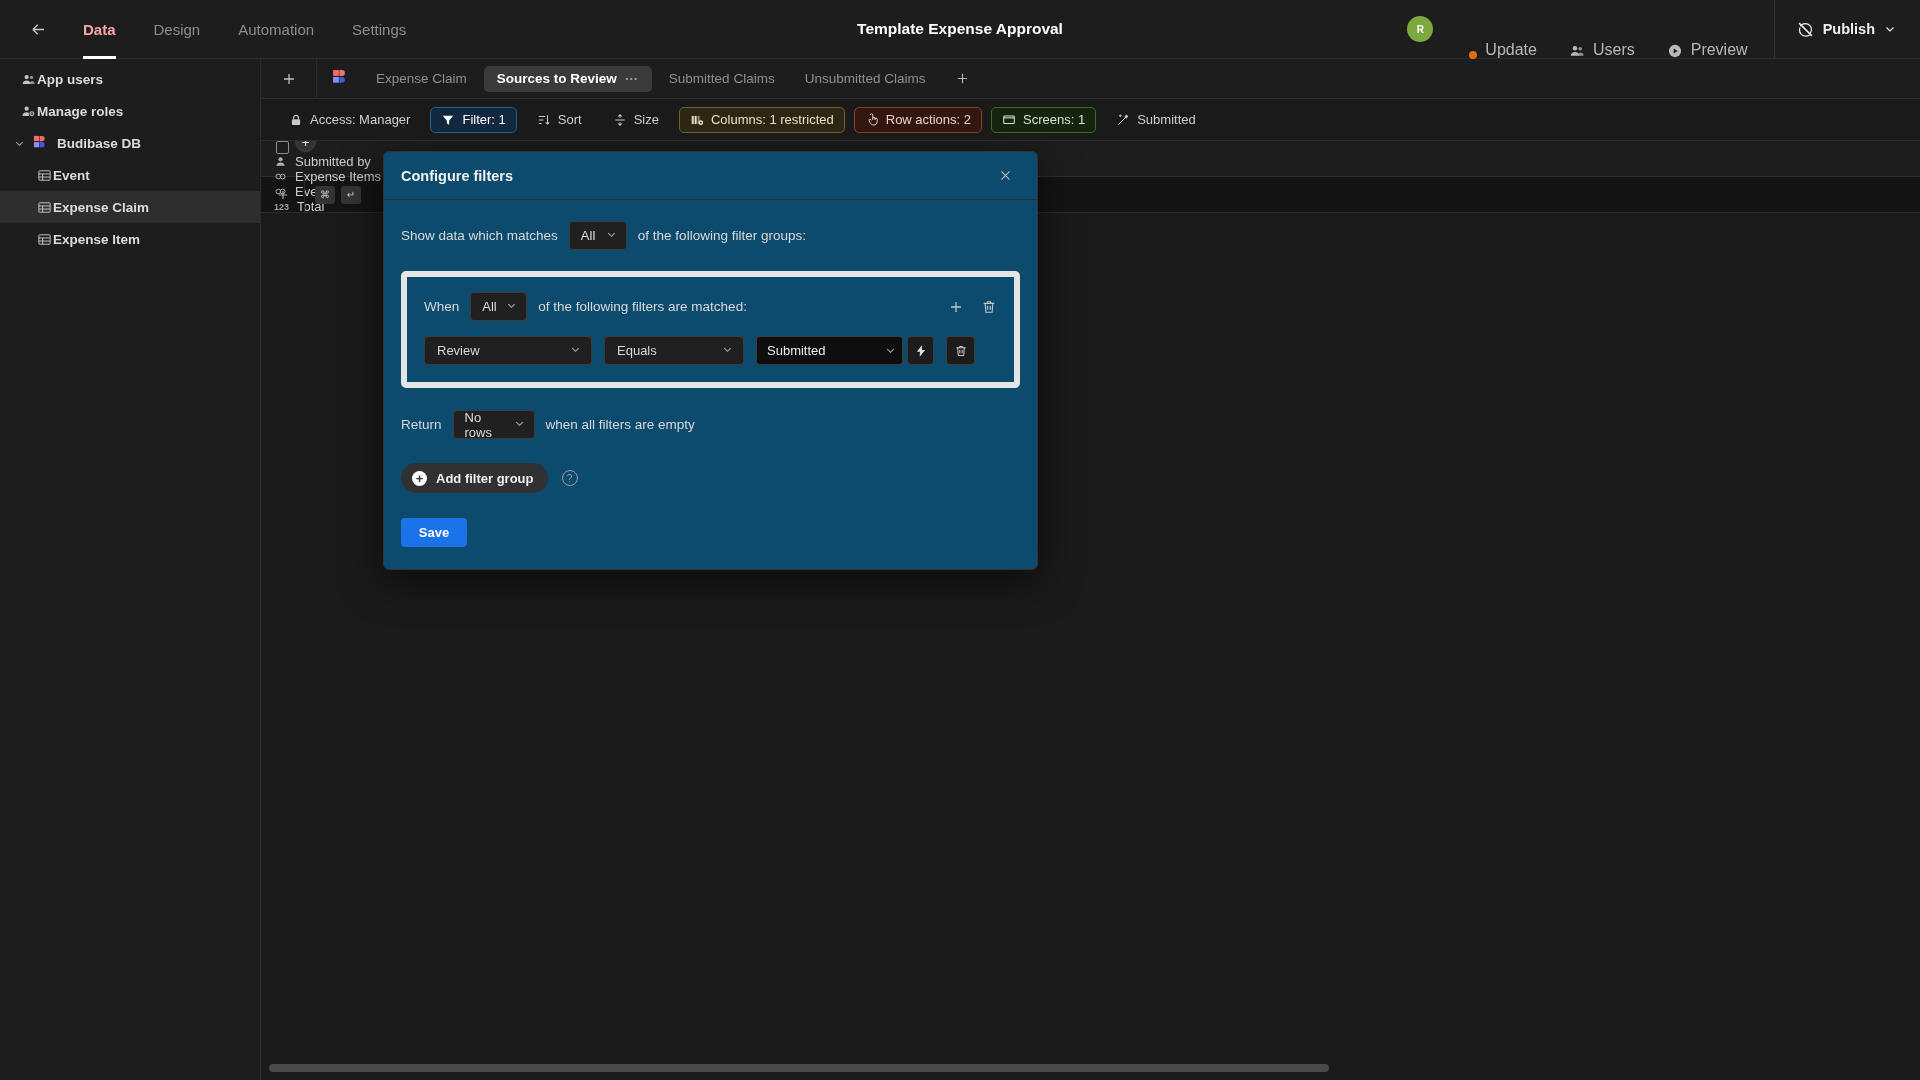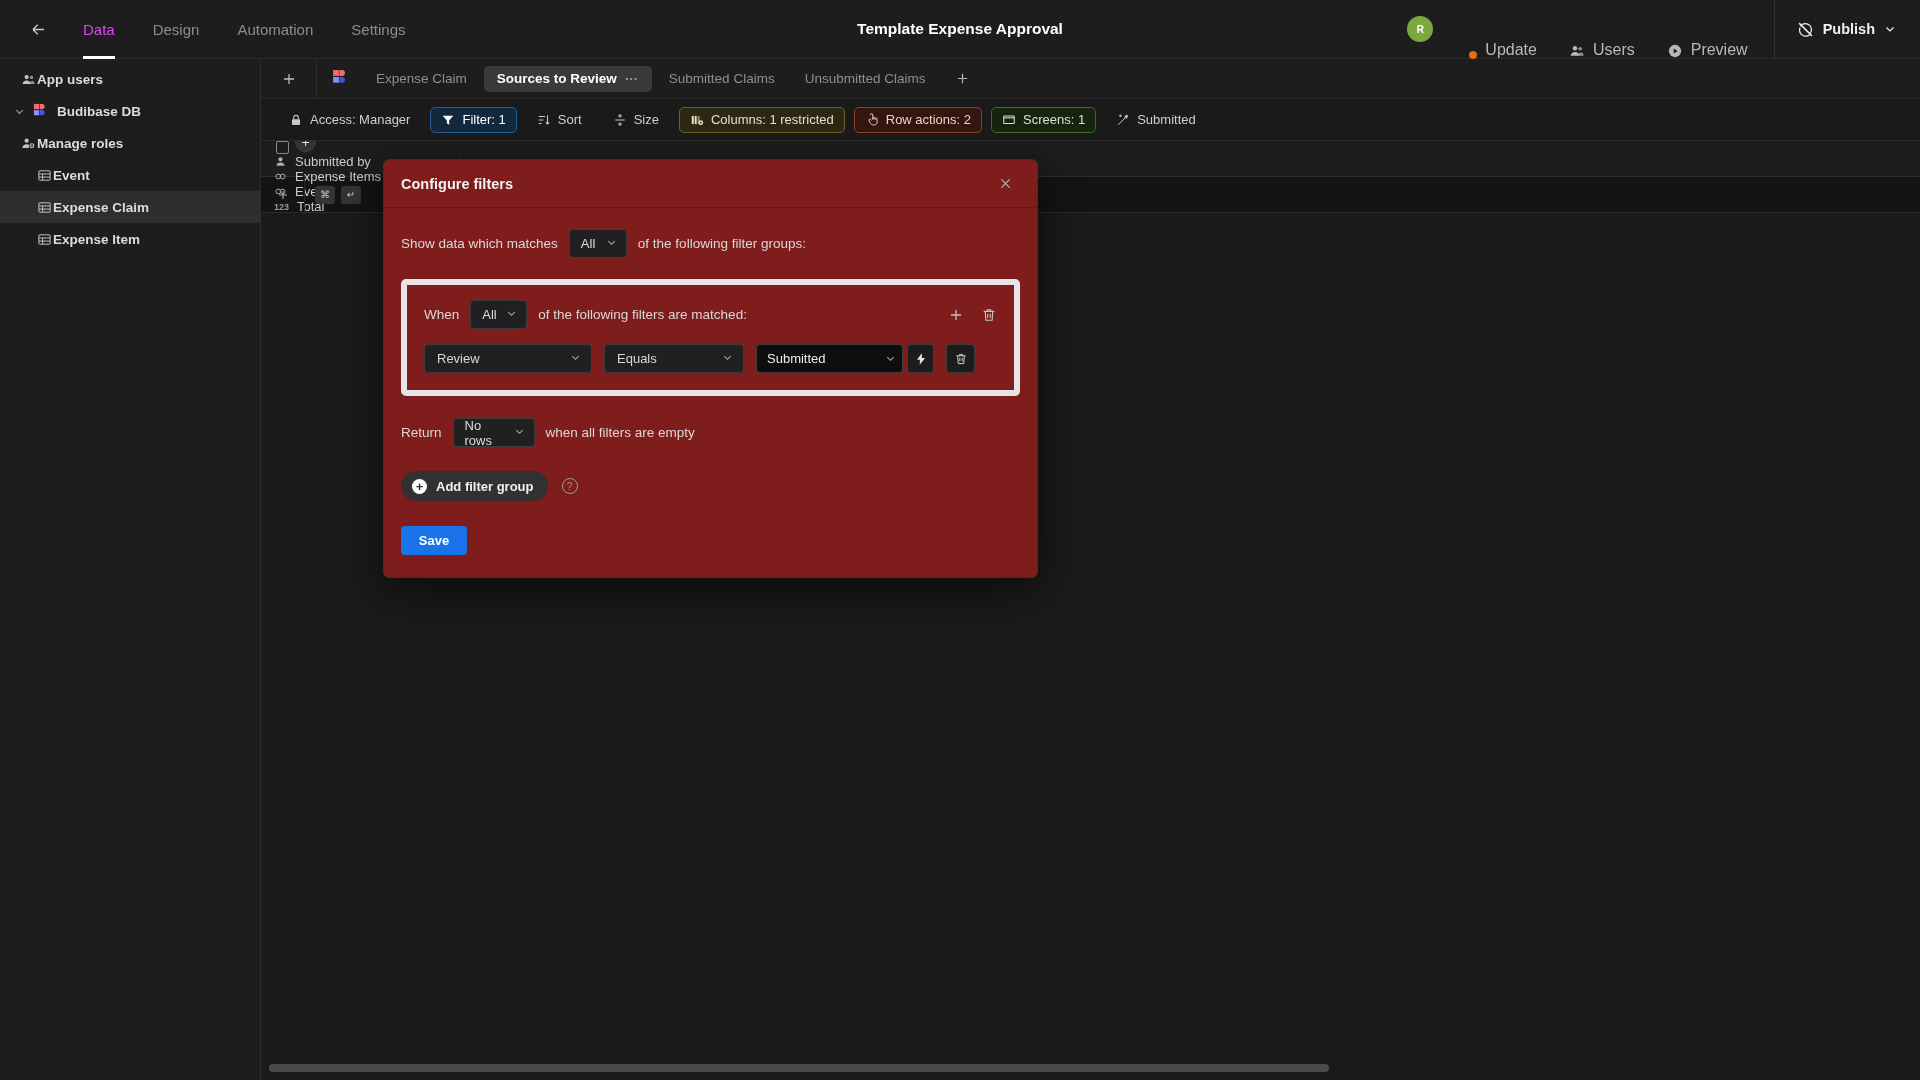--- a/index.html
+++ b/index.html
@@ -29,21 +29,21 @@
   .nav-tab {
     padding: 0 19px;
     height: 59px;
     display: flex; align-items: center;
     font-size: 15px;
     color: #8d8d8d;
     cursor: pointer;
     position: relative;
     font-weight: 400;
   }
-  .nav-tab.active { color: #d946ef; font-weight: 400; text-align: center; }
+  .nav-tab.active { color: #fca5a5; font-weight: 700; text-align: center; }
   .nav-tab.active::after {
     content: ""; position: absolute;
     left: 19px; right: 19px; bottom: 0; height: 3px;
     background: #ffffff;
   }
 
   .app-title {
     position: absolute;
     left: 0; right: 0;
     text-align: center;
@@ -265,23 +265,23 @@
     background: #4a4a4a;
     border-radius: 4px;
     margin-left: 8px;
     width: 1060px;
     cursor: pointer;
   }
 
   
   .modal {
     position: absolute;
-    left: 122px; top: 18px;
+    left: 122px; top: 10px;
     width: 655px;
-    background: #7f1d1d;
+    background: #0c4a6e;
     border: 1px solid #333;
     border-radius: 6px;
     box-shadow: 0 10px 40px rgba(0,0,0,0.6);
     z-index: 40;
   }
   .modal-head {
     height: 48px;
     display: flex; align-items: center;
     padding: 0 20px 0 17px;
     border-bottom: 1px solid #2f2f2f;
@@ -486,49 +486,49 @@
     <div class="src-item">
       <span class="src-icon">
         <svg width="15" height="15" viewBox="0 0 24 24" fill="#c3c3c3">
             <circle cx="9" cy="8" r="3.4"></circle>
             <path d="M2.6 19c0-3.5 2.9-5.6 6.4-5.6s6.4 2.1 6.4 5.6z"></path>
             <circle cx="16.8" cy="8.6" r="2.7" opacity="0.7"></circle>
             <path d="M13.5 19c0-3 2.1-4.7 4.4-4.7 2.2 0 3.9 1.5 3.9 4.7z" opacity="0.7"></path>
           </svg>
       </span>
       <span>App users</span>
+    </div>
+
+    <div class="src-item">
+      <span class="src-icon">
+        <svg width="15" height="15" viewBox="0 0 24 24" fill="#c3c3c3">
+            <circle cx="9" cy="7.5" r="3.4"></circle>
+            <path d="M2.3 19c0-3.5 2.9-5.7 6.7-5.7 1.4 0 2.6.3 3.6.8V19z"></path>
+            <circle cx="17.4" cy="15.6" r="3.1" fill="none" stroke="#c3c3c3" stroke-width="1.7"></circle>
+            <circle cx="17.4" cy="15.6" r="1.1"></circle>
+          </svg>
+      </span>
+      <span>Manage roles</span>
     </div>
 
     <div class="src-item group">
       <span class="chev">
         <svg width="11" height="11" viewBox="0 0 24 24" fill="none" stroke="currentColor" stroke-width="2.6">
             <path d="M5 9l7 7 7-7"></path>
           </svg>
       </span>
       <span class="bb-logo">
         <svg width="19" height="19" viewBox="0 0 20 20">
           <path d="M2 2h5.5v5.5H2z" fill="#f76c6c"></path>
           <path d="M8 2h2.5a2.75 2.75 0 010 5.5H8z" fill="#f76c6c"></path>
           <path d="M2 8.5h5.5V14H2z" fill="#8b8ff0"></path>
           <path d="M8 8.5h2.5a2.75 2.75 0 010 5.5H8z" fill="#3b5bdb"></path>
         </svg>
       </span>
       <span>Budibase DB</span>
-    </div>
-
-    <div class="src-item">
-      <span class="src-icon">
-        <svg width="15" height="15" viewBox="0 0 24 24" fill="#c3c3c3">
-            <circle cx="9" cy="7.5" r="3.4"></circle>
-            <path d="M2.3 19c0-3.5 2.9-5.7 6.7-5.7 1.4 0 2.6.3 3.6.8V19z"></path>
-            <circle cx="17.4" cy="15.6" r="3.1" fill="none" stroke="#c3c3c3" stroke-width="1.7"></circle>
-            <circle cx="17.4" cy="15.6" r="1.1"></circle>
-          </svg>
-      </span>
-      <span>Manage roles</span>
     </div>
 
     <div class="src-item nested">
       <span class="src-icon">
         <svg width="15" height="15" viewBox="0 0 24 24" fill="none" stroke="#c0c0c0" stroke-width="1.6">
             <rect x="3" y="4.5" width="18" height="15" rx="1"></rect>
             <path d="M3 9.5h18M3 14.5h18M9 9.5v10"></path>
           </svg>
       </span>
       <span>Event</span>

